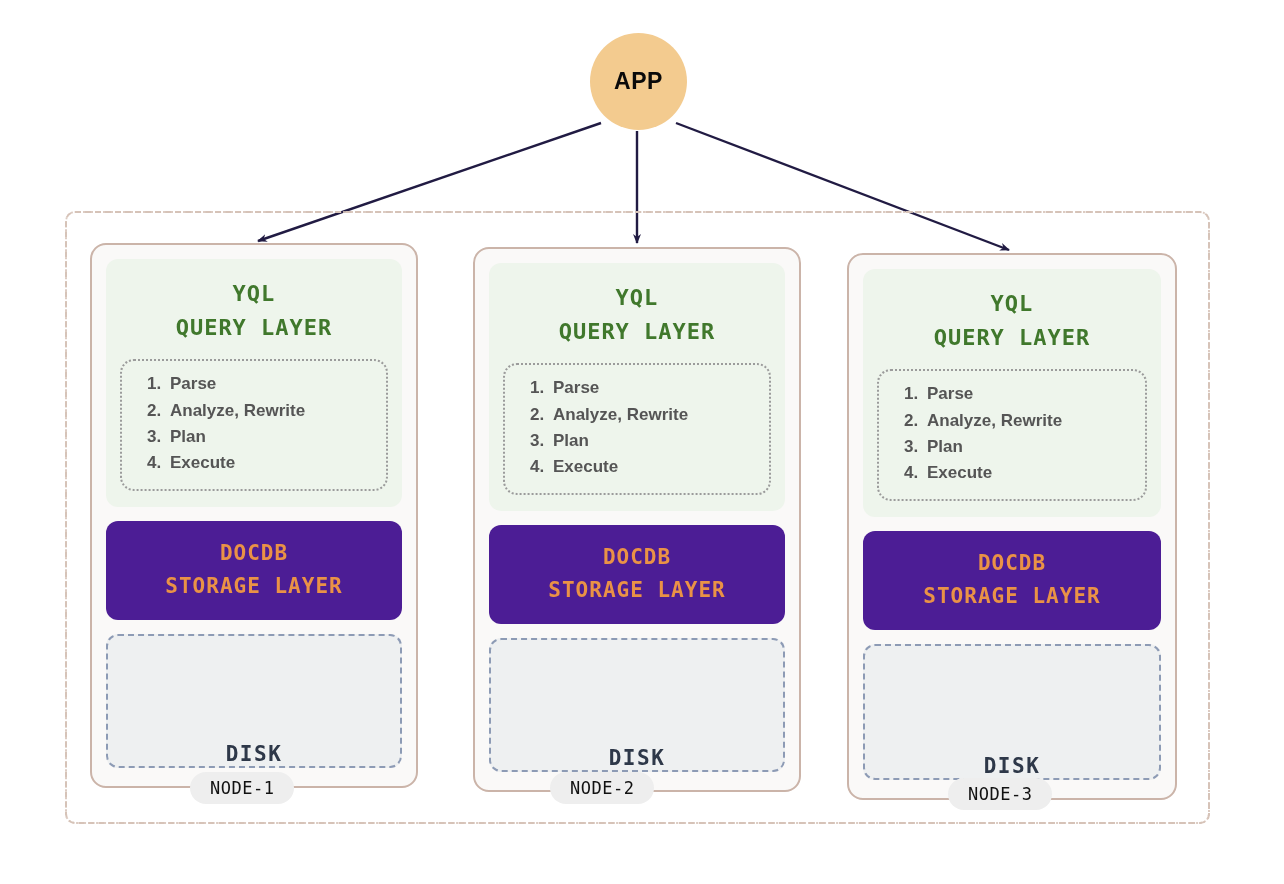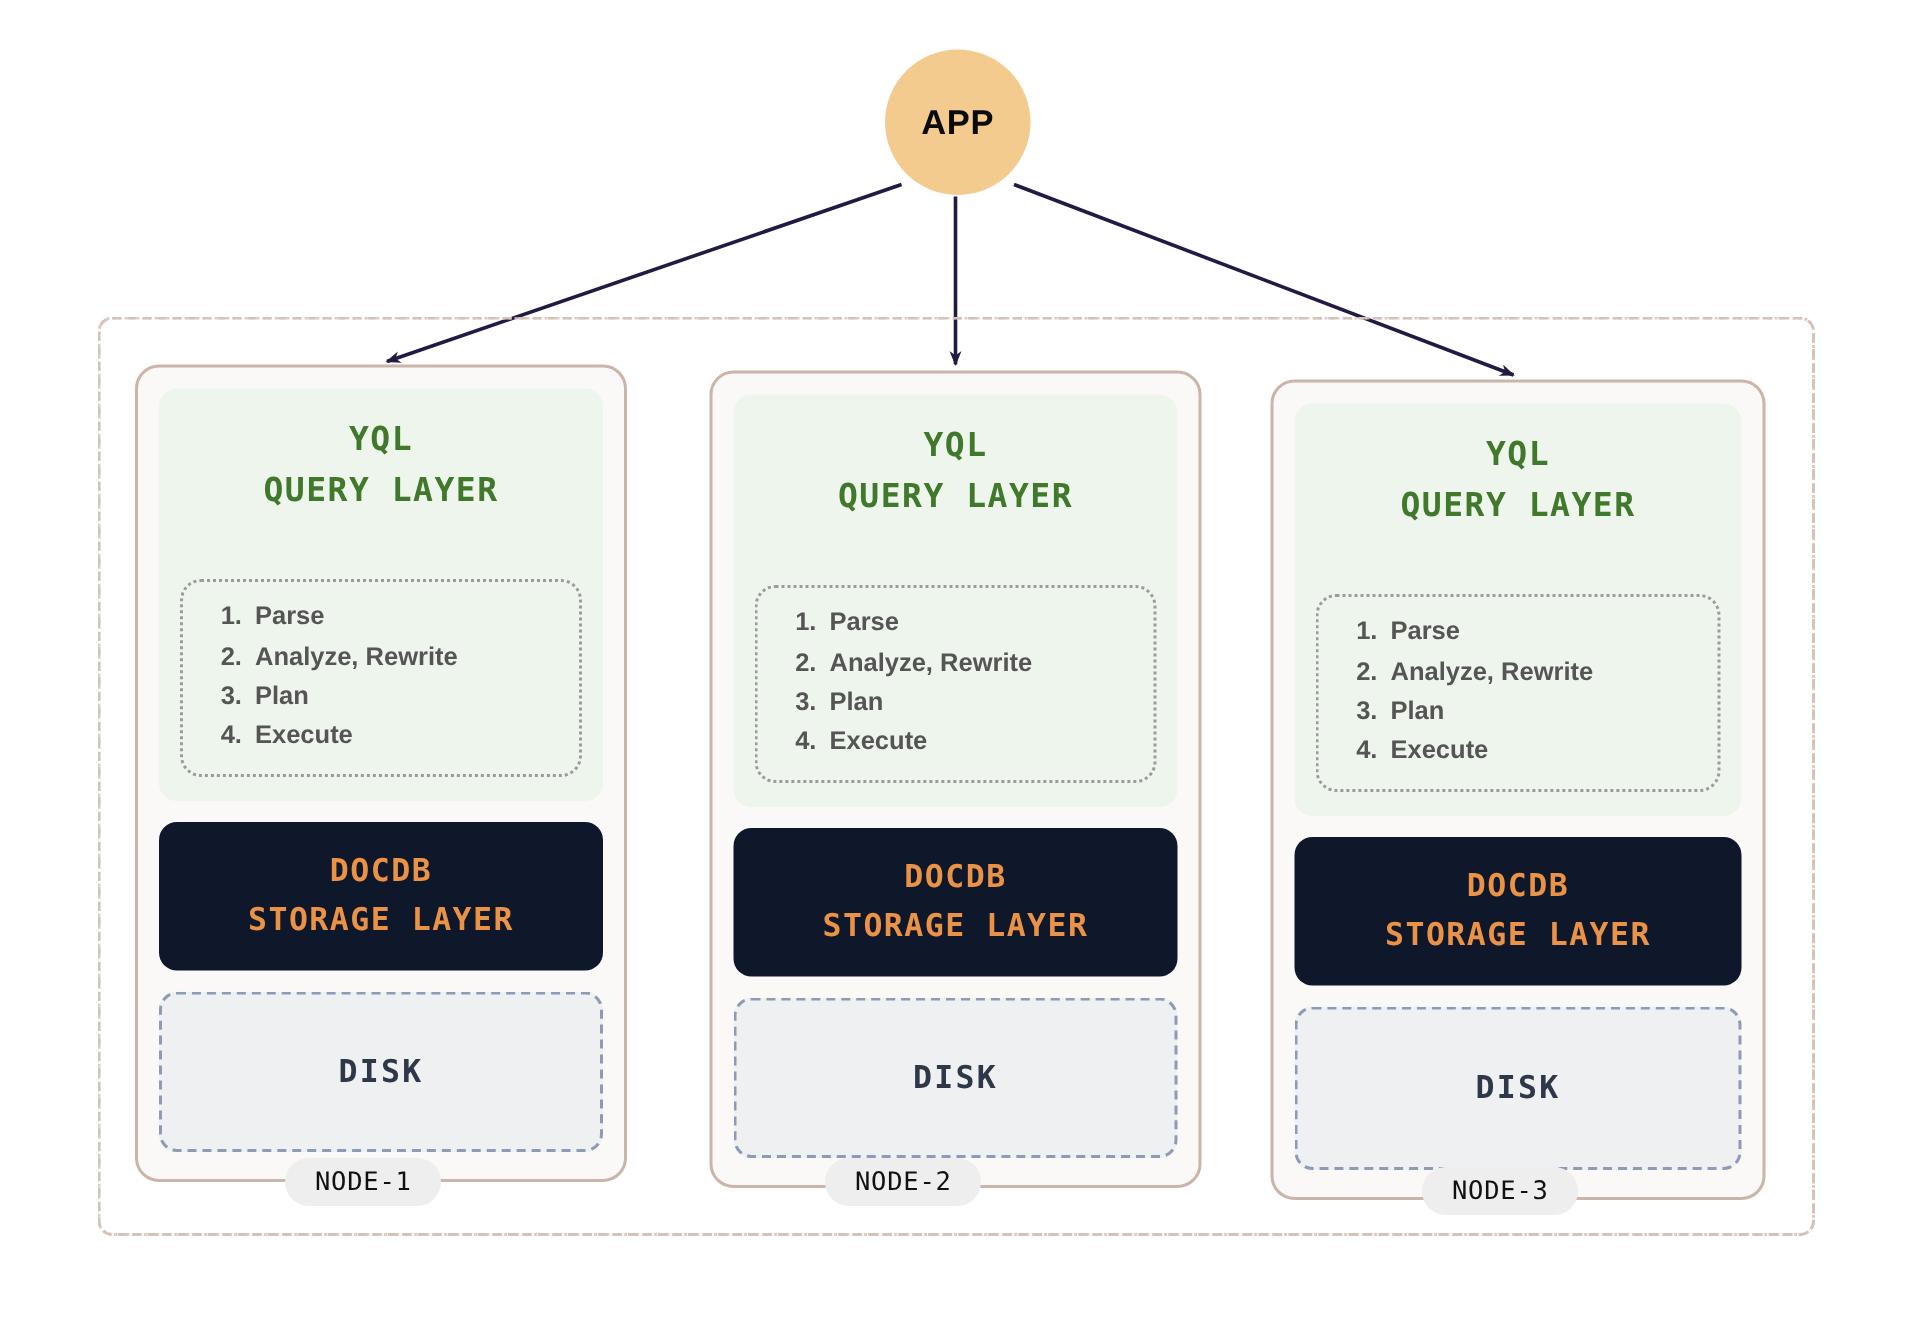--- a/index.html
+++ b/index.html
@@ -89,21 +89,20 @@
 
   
   .yql-box {
     background: #eef5ec;
     border-radius: 12px;
     padding: 18px 14px 16px 14px;
     display: flex;
     flex-direction: column;
     align-items: center;
     flex: 0 0 auto;
-    gap: 27px;
   }
   .yql-title {
     font-family: "DejaVu Sans Mono", monospace;
     font-size: 22px;
     font-weight: bold;
     color: #40782c;
     text-align: center;
     line-height: 1.55;
     letter-spacing: 1px;
     white-space: pre-line;
@@ -120,21 +119,21 @@
     padding-left: 32px;
     color: #555555;
     font-size: 17px;
     font-weight: bold;
     line-height: 1.55;
   }
   .steps-list li { padding-left: 4px; }
 
   
   .docdb-box {
-    background: #0f172a;
+    background: #4c1d95;
     border-radius: 12px;
     padding: 16px 12px;
     display: flex;
     align-items: center;
     justify-content: center;
     flex: 0 0 auto;
   }
   .docdb-title {
     font-family: "DejaVu Sans Mono", monospace;
     font-size: 21px;
@@ -147,21 +146,21 @@
   }
 
   
   .disk-box {
     background: #eef0f1;
     border: 2px dashed #8d9bb5;
     border-radius: 12px;
     flex: 1 1 auto;
     min-height: 74px;
     display: flex;
-    align-items: center;
+    align-items: flex-end;
     justify-content: center;
     box-sizing: border-box;
   }
   .disk-title {
     font-family: "DejaVu Sans Mono", monospace;
     font-size: 21px;
     font-weight: bold;
     color: #2e3849;
     letter-spacing: 1.5px;
   }

